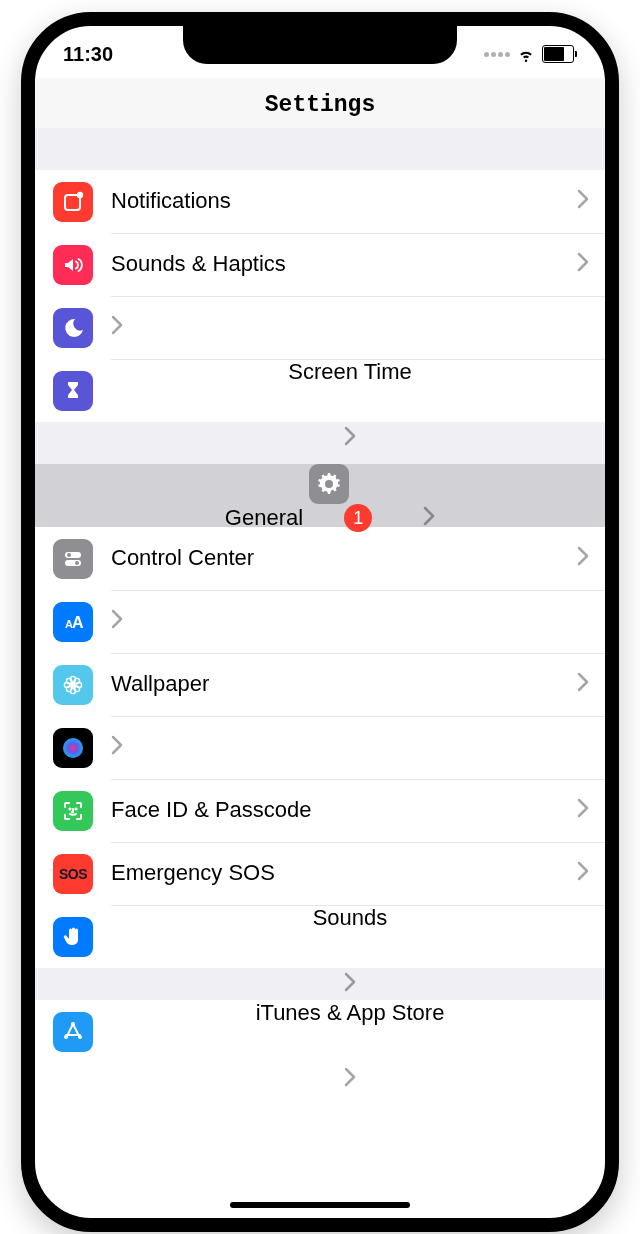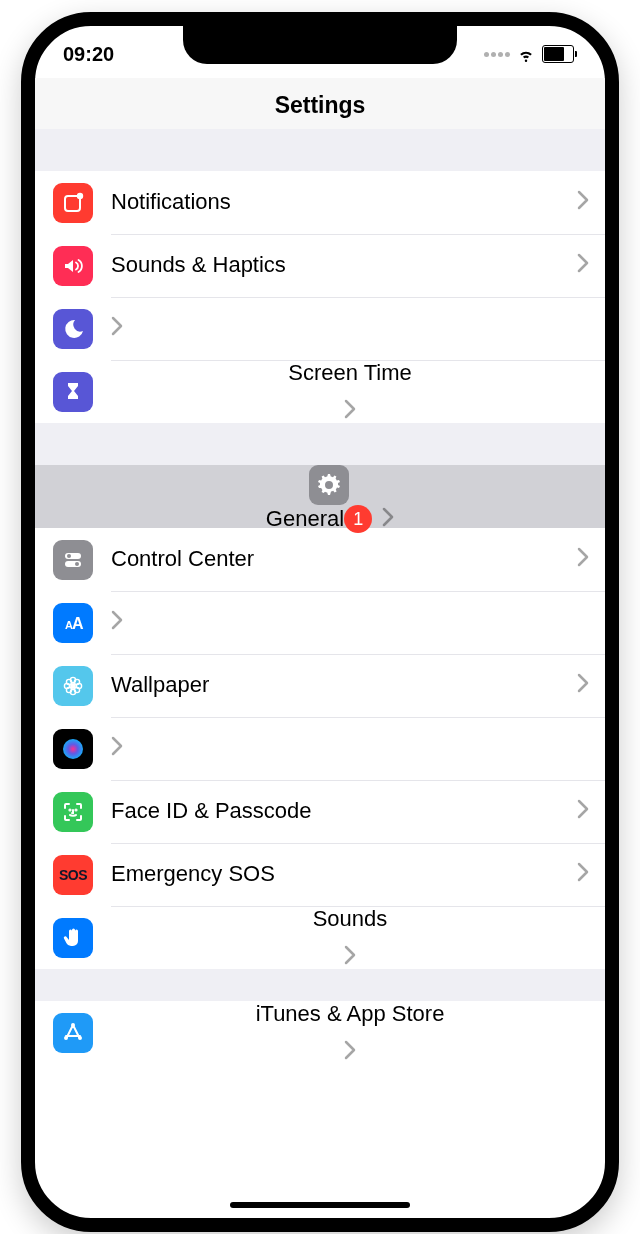--- a/index.html
+++ b/index.html
@@ -8,47 +8,47 @@
   .notch{position:absolute;top:-2px;left:50%;transform:translateX(-50%);width:274px;height:40px;background:#000;border-bottom-left-radius:24px;border-bottom-right-radius:24px;z-index:20;}
   .status{display:flex;justify-content:space-between;align-items:center;height:48px;padding:0 28px;font-weight:600;font-size:20px;margin-top:4px;}
   .status-icons{display:flex;align-items:center;gap:6px;}
   .cell-dots{display:flex;gap:2px;align-items:center;}
   .cell-dots span{width:5px;height:5px;border-radius:50%;background:#b0b0b0;}
   .wifi{width:20px;height:20px;}
   .battery{display:flex;align-items:center;}
   .battery-body{width:28px;height:14px;border:1.5px solid #000;border-radius:3px;position:relative;display:flex;align-items:center;padding:1px;}
   .battery-fill{width:70%;height:100%;background:#000;border-radius:1px;}
   .battery-tip{width:2px;height:6px;background:#000;margin-left:1px;border-radius:0 1px 1px 0;}
-  .title-bar{text-align:center;font-weight:700;font-size:23px;padding:14px 0 10px;background:#f7f7f7;}
+  .title-bar{text-align:center;font-weight:700;font-size:23px;padding:14px 0 10px;background:#f7f7f7;font-family:Liberation Mono, monospace;}
   .list{background:#efeff4;}
   .group{background:#fff;}
   .group-gap{height:42px;background:#efeff4;}
   .group-gap.small{height:32px;}
   .row{display:flex;align-items:center;height:63px;padding-left:18px;cursor:pointer;}
   .row.selected{background:#d1d1d6;flex-direction:column;}
   .icon-box{width:40px;height:40px;border-radius:9px;display:flex;align-items:center;justify-content:center;flex-shrink:0;}
   .icon-box svg{width:24px;height:24px;}
-  .row-right{flex:1;display:flex;align-items:center;height:100%;margin-left:18px;padding-right:16px;border-bottom:1px solid #e5e5ea;}
+  .row-right{flex:1;display:flex;align-items:center;height:100%;margin-left:18px;padding-right:16px;border-bottom:1px solid #e5e5ea;gap:41px;}
   .row:last-child .row-right{border-bottom:none;flex-direction:column;}
   .row.selected .row-right{border-bottom-color:transparent;}
   .label{flex:1;font-size:22px;color:#000;}
   .badge{background:#ff3b30;color:#fff;min-width:28px;height:28px;border-radius:14px;display:flex;align-items:center;justify-content:center;font-size:18px;margin-right:10px;font-weight:400;}
   .chev{width:12px;height:20px;opacity:.35;}
   .home-ind{position:absolute;bottom:10px;left:50%;transform:translateX(-50%);width:180px;height:6px;background:#000;border-radius:3px;}
   .sos-text{color:#0f172a;font-weight:700;font-size:14px;letter-spacing:-0.5px;}
 </style>
 </head>
 <body>
 
 <div class="stage">
   <div class="phone">
     <div class="notch"></div>
 
     <div class="status">
-      <span>09:20</span>
+      <span>11:30</span>
       <div class="status-icons">
         <div class="cell-dots">
           <span></span>
             <span></span>
             <span></span>
             <span></span>
         </div>
         <svg class="wifi" viewBox="0 0 24 24">
             <path d="M12 18.5a1.5 1.5 0 100 3 1.5 1.5 0 000-3zm-3.7-3.2a6 6 0 017.4 0l-1.8 1.9a3.4 3.4 0 00-3.8 0zM5 11.9a11 11 0 0114 0l-1.8 1.9a8.4 8.4 0 00-10.4 0z" fill="#000"></path>
           </svg>

